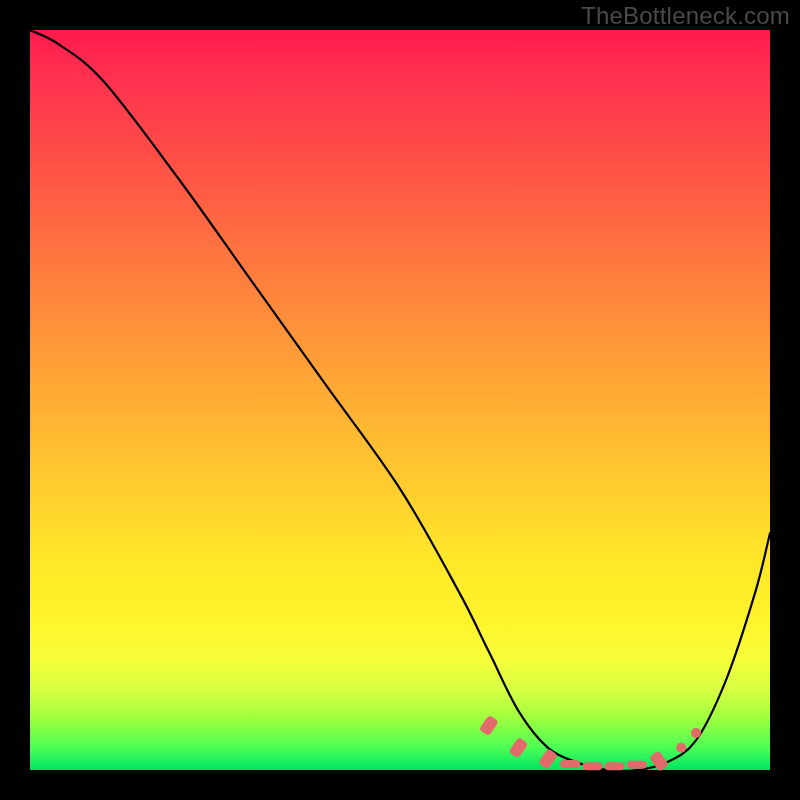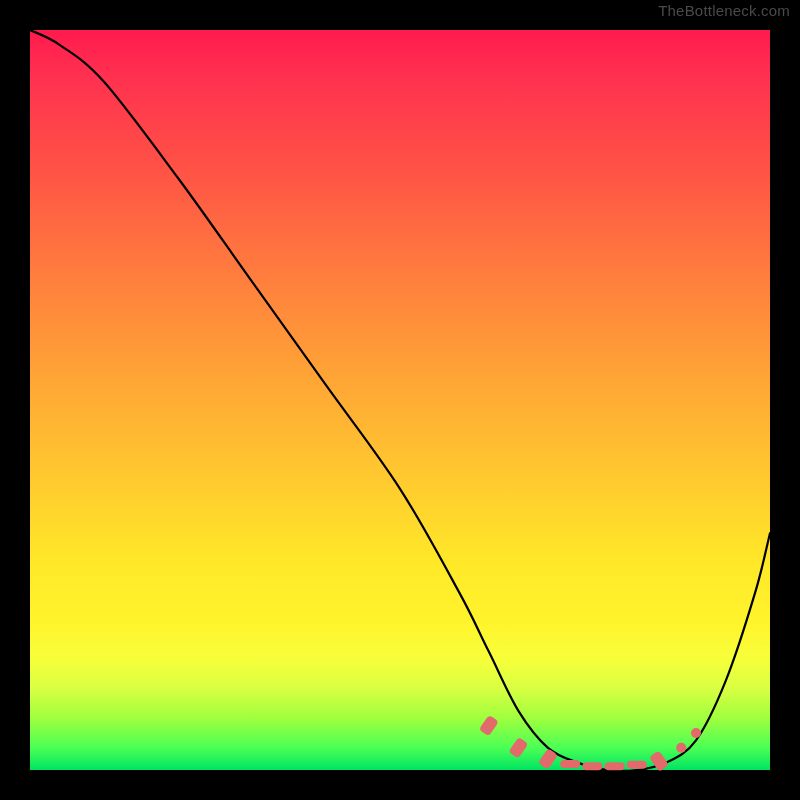--- a/index.html
+++ b/index.html
@@ -15,21 +15,21 @@
     position: relative;
     width: 800px;
     height: 800px;
     background: #000;
   }
   .watermark {
     position: absolute;
     top: 2px;
     right: 10px;
     color: #4a4a4a;
-    font-size: 15px;
+    font-size: 24px;
     font-weight: 500;
     letter-spacing: 0.2px;
     z-index: 10;
   }
   .plot {
     position: absolute;
     left: 30px;
     top: 30px;
     width: 740px;
     height: 740px;

